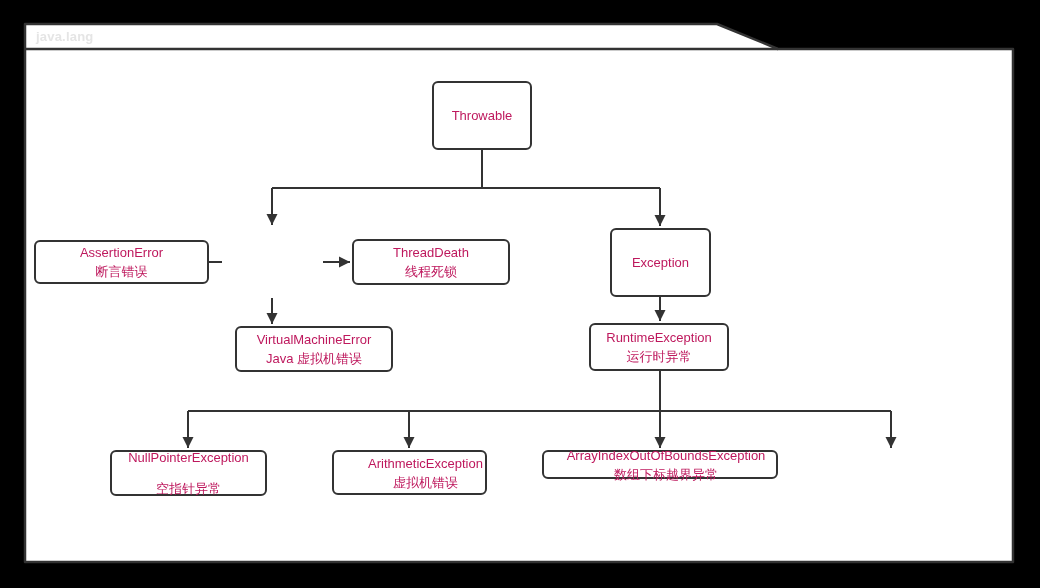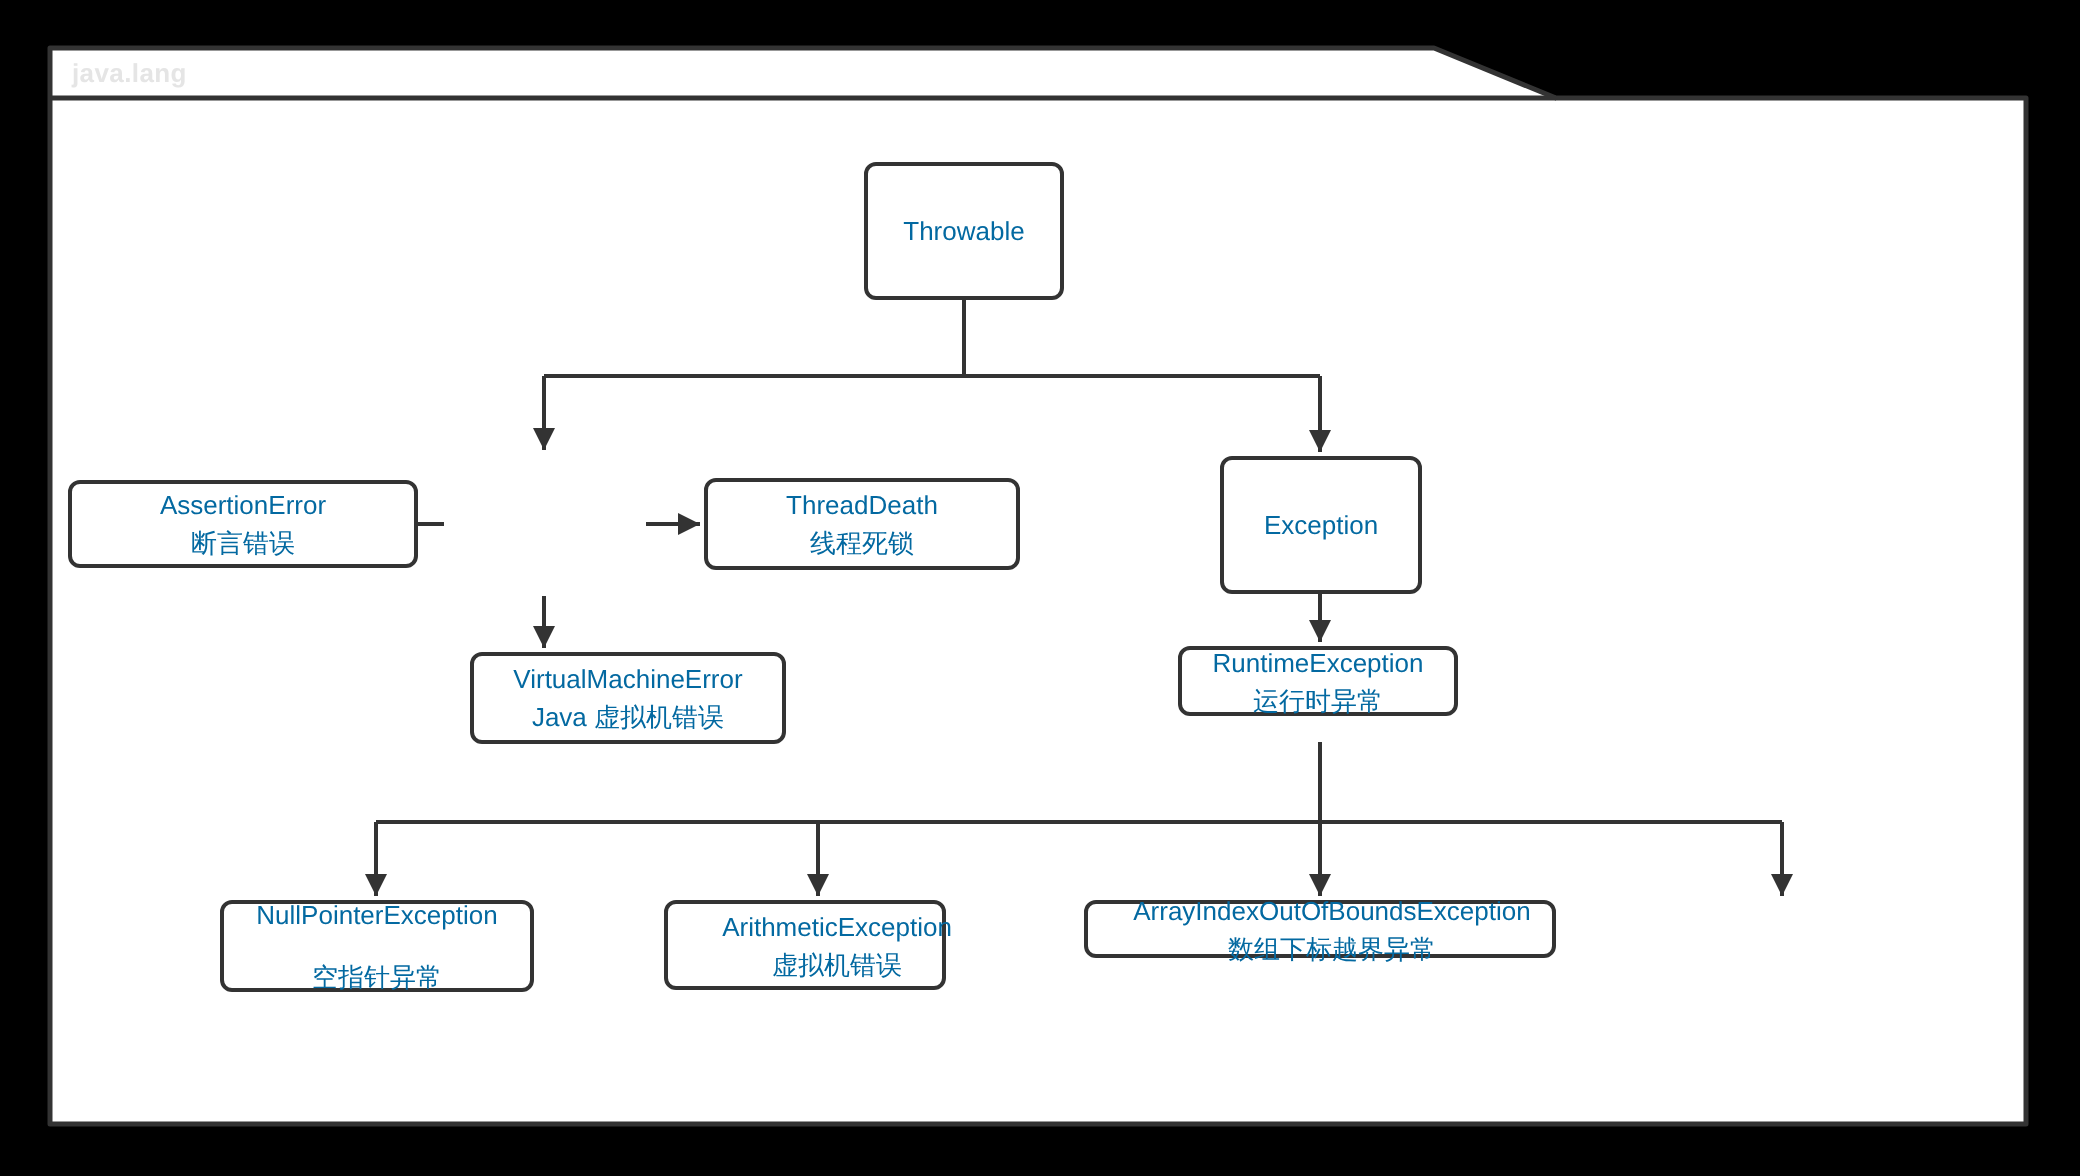--- a/index.html
+++ b/index.html
@@ -36,34 +36,34 @@
     background: #ffffff;
     border: 2px solid #333333;
     border-radius: 6px;
     display: flex;
     flex-direction: column;
     align-items: center;
     justify-content: center;
     text-align: center;
     font-size: 13px;
     line-height: 19px;
-    color: #0369a1;
+    color: #be185d;
   }
   .node span { display: block; white-space: nowrap; }
 
   
   #n-throwable  { left: 432px; top:  81px; width: 100px; height: 69px; }
   #n-error      { left: 222px; top: 227px; width: 101px; height: 71px; }
   #n-assertion  { left:  34px; top: 240px; width: 175px; height: 44px; }
   #n-threaddeath{ left: 352px; top: 239px; width: 158px; height: 46px; }
   #n-vme        { left: 194px; top: 326px; width: 158px; height: 46px; margin-left: 41px; }
   #n-exception  { left: 610px; top: 228px; width: 101px; height: 69px; }
-  #n-runtime    { left: 589px; top: 323px; width: 140px; height: 35px; }
+  #n-runtime    { left: 589px; top: 323px; width: 140px; height: 48px; }
   #n-npe        { left: 110px; top: 450px; width: 157px; height: 46px; gap: 12px; }
-  #n-ae         { left: 332px; top: 450px; width: 141px; height: 45px; padding-left: 32px; }
+  #n-ae         { left: 332px; top: 450px; width: 155px; height: 45px; padding-left: 32px; }
   #n-aioobe     { left: 542px; top: 450px; width: 236px; height: 29px; padding-left: 12px; }
   #n-cce        { left: 812px; top: 450px; width: 158px; height: 45px; }
 </style>
 </head>
 <body>
 
 <div class="canvas">
 
   <svg class="layer" width="1040" height="588" viewBox="0 0 1040 588">
     <defs>

